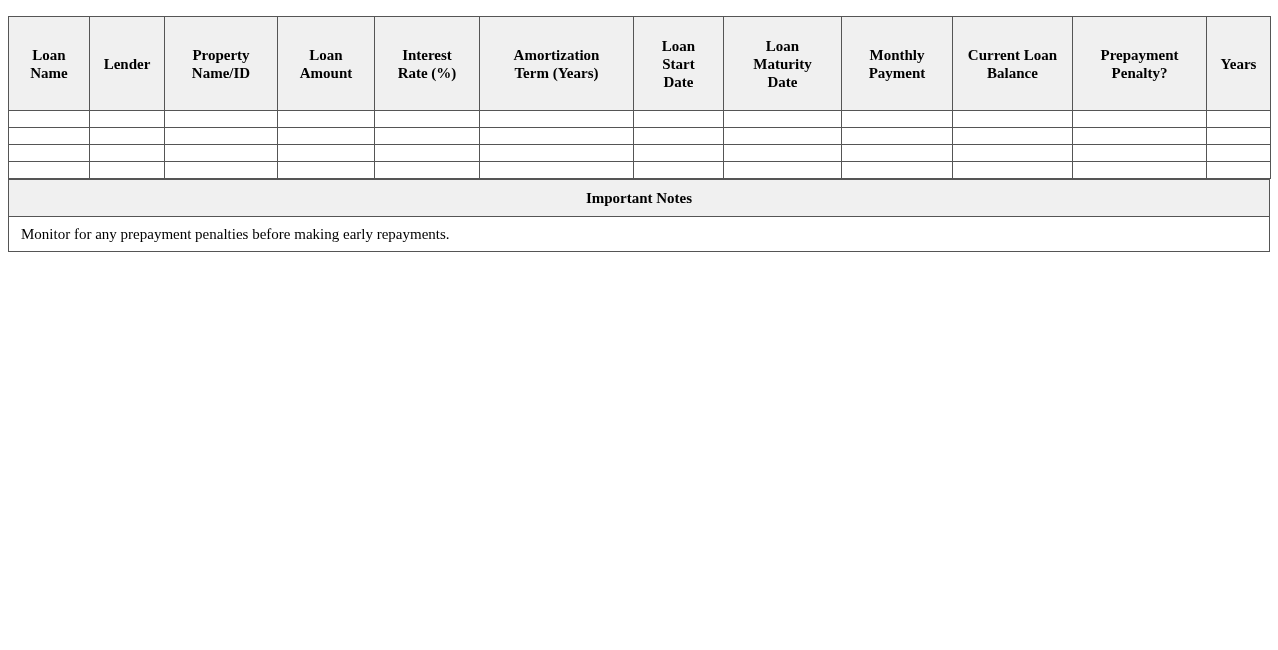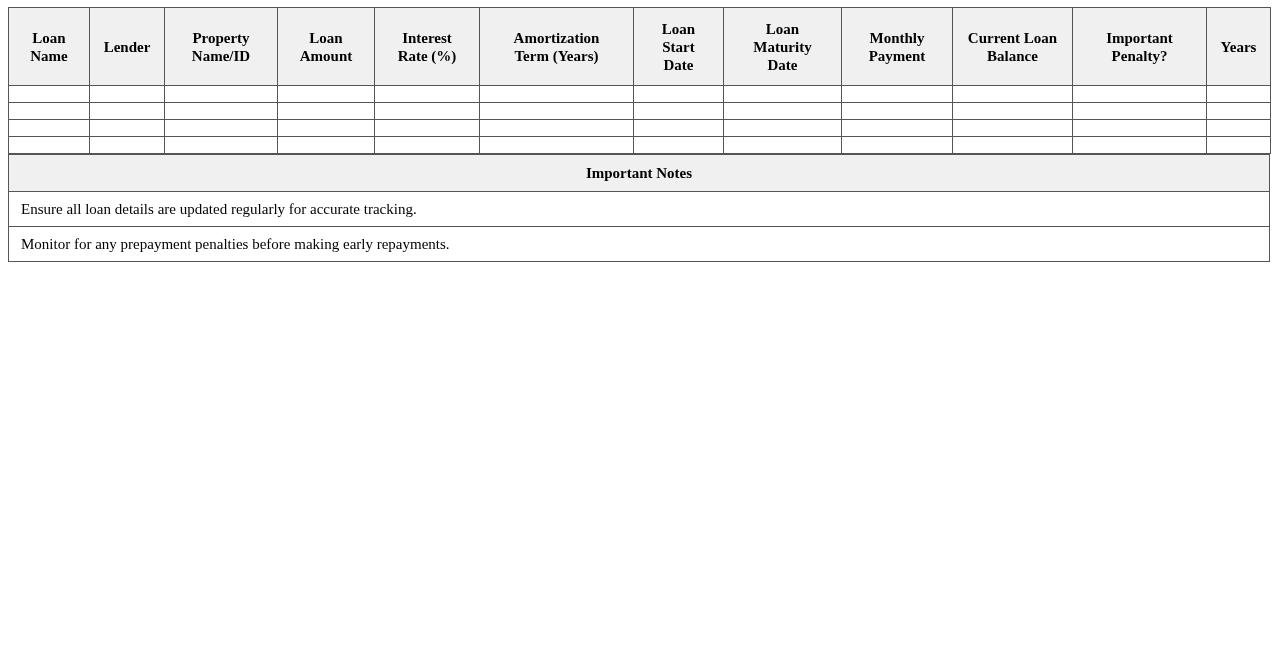--- a/index.html
+++ b/index.html
@@ -1,21 +1,21 @@
 <!DOCTYPE html>
 <html><head>
   <meta charset="utf-8">
   <style>
     html, body { margin: 0; padding: 0; background: #ffffff; }
     body {
       width: 1278px; height: 650px; overflow: hidden;
       font-family: "Liberation Serif", "DejaVu Serif", serif;
       font-size: 15px; color: #000;
     }
-    .wrap { position: absolute; left: 8px; top: 7px; width: 1262px; }
+    .wrap { position: absolute; left: 8px; top: 16px; width: 1262px; }
     table { border-collapse: collapse; width: 1262px; table-layout: fixed; }
     table.loans th, table.loans td { border: 1px solid #555; }
     table.loans th {
       background: #f0f0f0; font-weight: bold; text-align: center;
       vertical-align: middle; height: 69px; padding: 0 4px; line-height: 18px;
       font-size: 15px;
     }
     table.loans td { height: 16px; padding: 0; }
     table.notes { }
     table.notes th, table.notes td { border: 1px solid #555; }
@@ -43,29 +43,29 @@
         <col style="width:118px">
       <col style="width:111px">
         <col style="width:120px">
         <col style="width:134px">
         <col style="width:64px">
     </colgroup>
     <thead>
       <tr>
         <th style="padding:0 18px">Loan Name</th>
         <th>Lender</th>
-        <th style="padding:4px 18px">Property Name/ID</th>
+        <th style="padding:12px 18px">Property Name/ID</th>
         <th style="padding:0 20px">Loan Amount</th>
         <th style="padding:0 18px">Interest Rate (%)</th>
         <th style="padding:0 24px">Amortization Term (Years)</th>
         <th style="padding:0 26px">Loan Start Date</th>
         <th style="padding:0 24px">Loan Maturity Date</th>
         <th style="padding:0 20px">Monthly Payment</th>
         <th style="padding:0 10px">Current Loan Balance</th>
-        <th style="padding:0 20px">Important Penalty?</th>
+        <th style="padding:0 20px">Prepayment Penalty?</th>
         <th>Years</th>
       </tr>
     </thead>
     <tbody>
       <tr>
         <td></td>
           <td></td>
           <td></td>
           <td></td>
           <td></td>
@@ -123,20 +123,17 @@
   </table>
 
   <table class="notes">
     <thead>
       <tr>
           <th>Important Notes</th>
         </tr>
     </thead>
     <tbody>
       <tr>
-          <td>Ensure all loan details are updated regularly for accurate tracking.</td>
-        </tr>
-      <tr>
           <td>Monitor for any prepayment penalties before making early repayments.</td>
         </tr>
     </tbody>
   </table>
 </div>
 
 </body></html>

